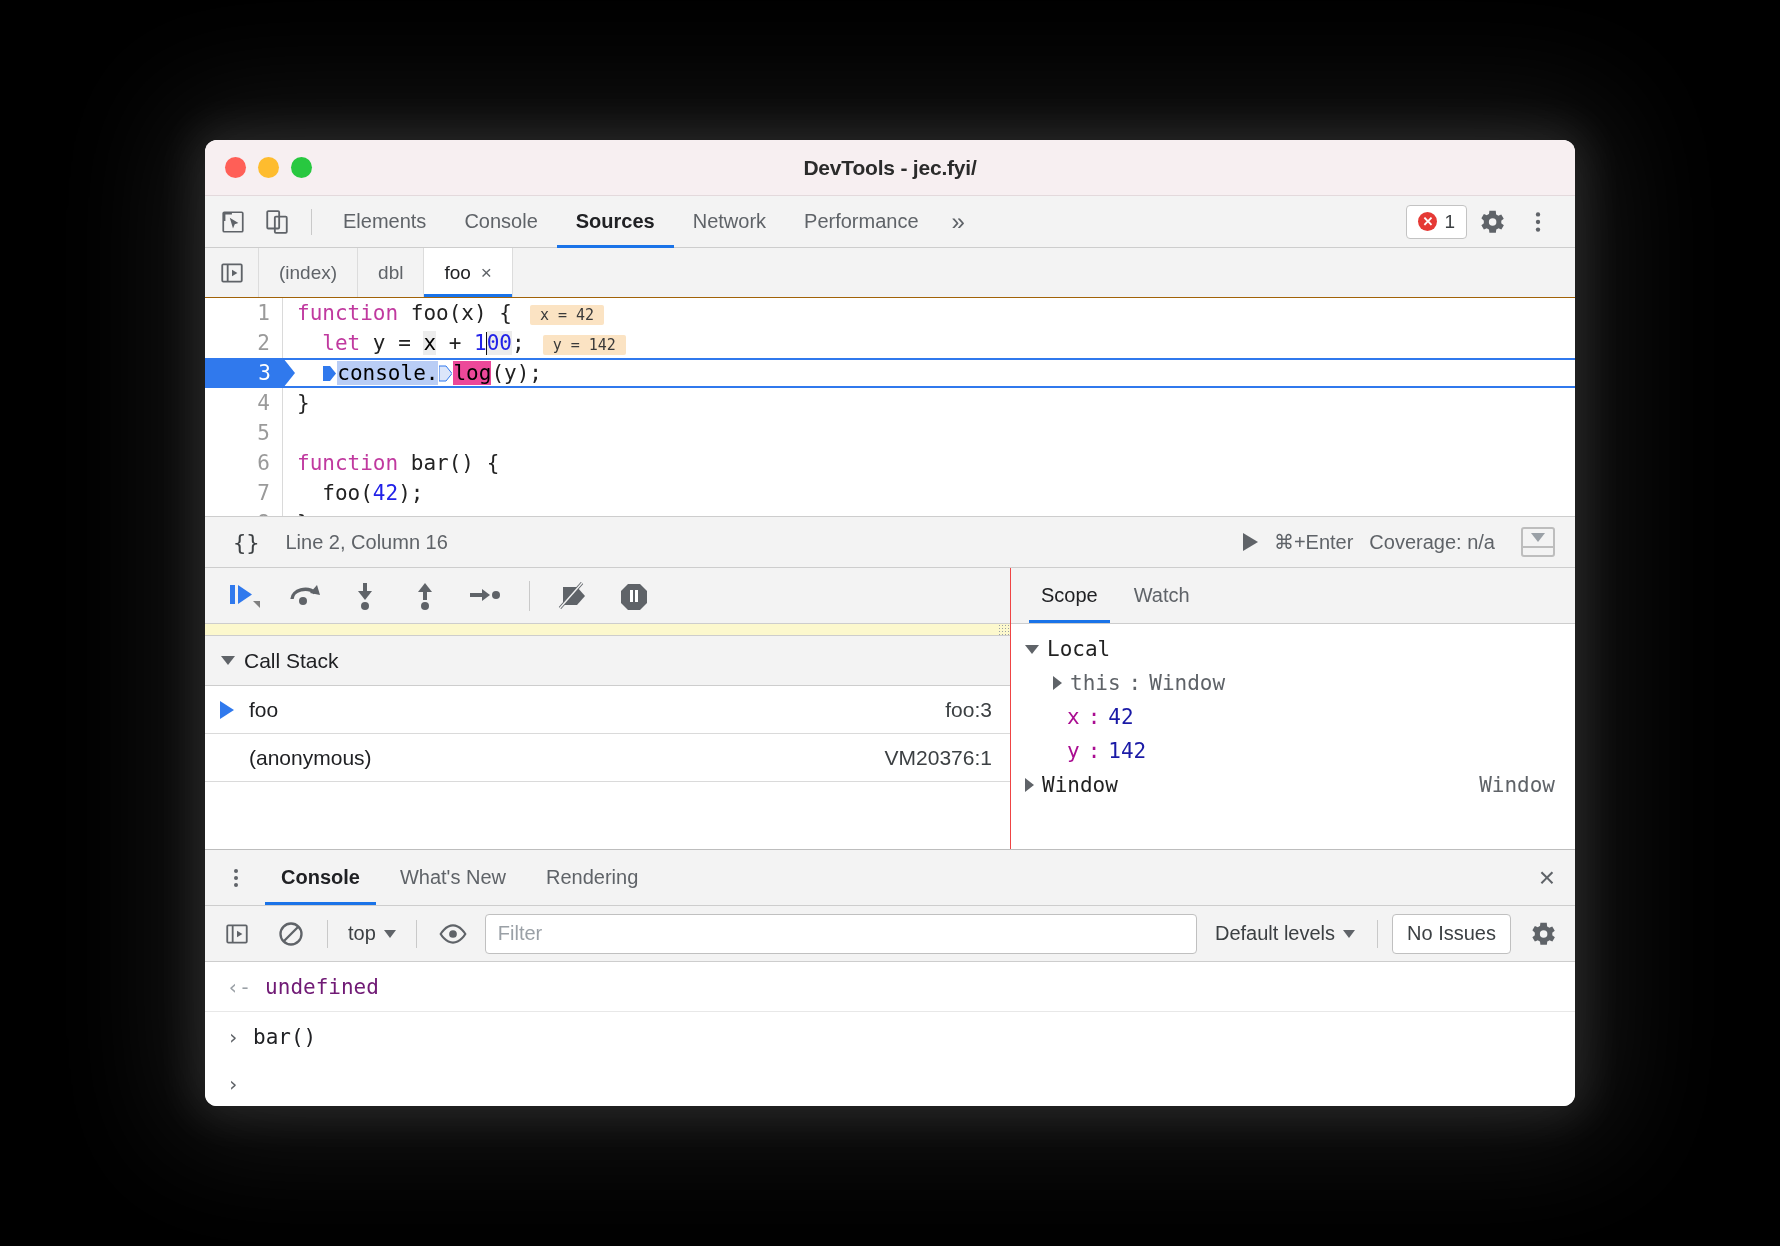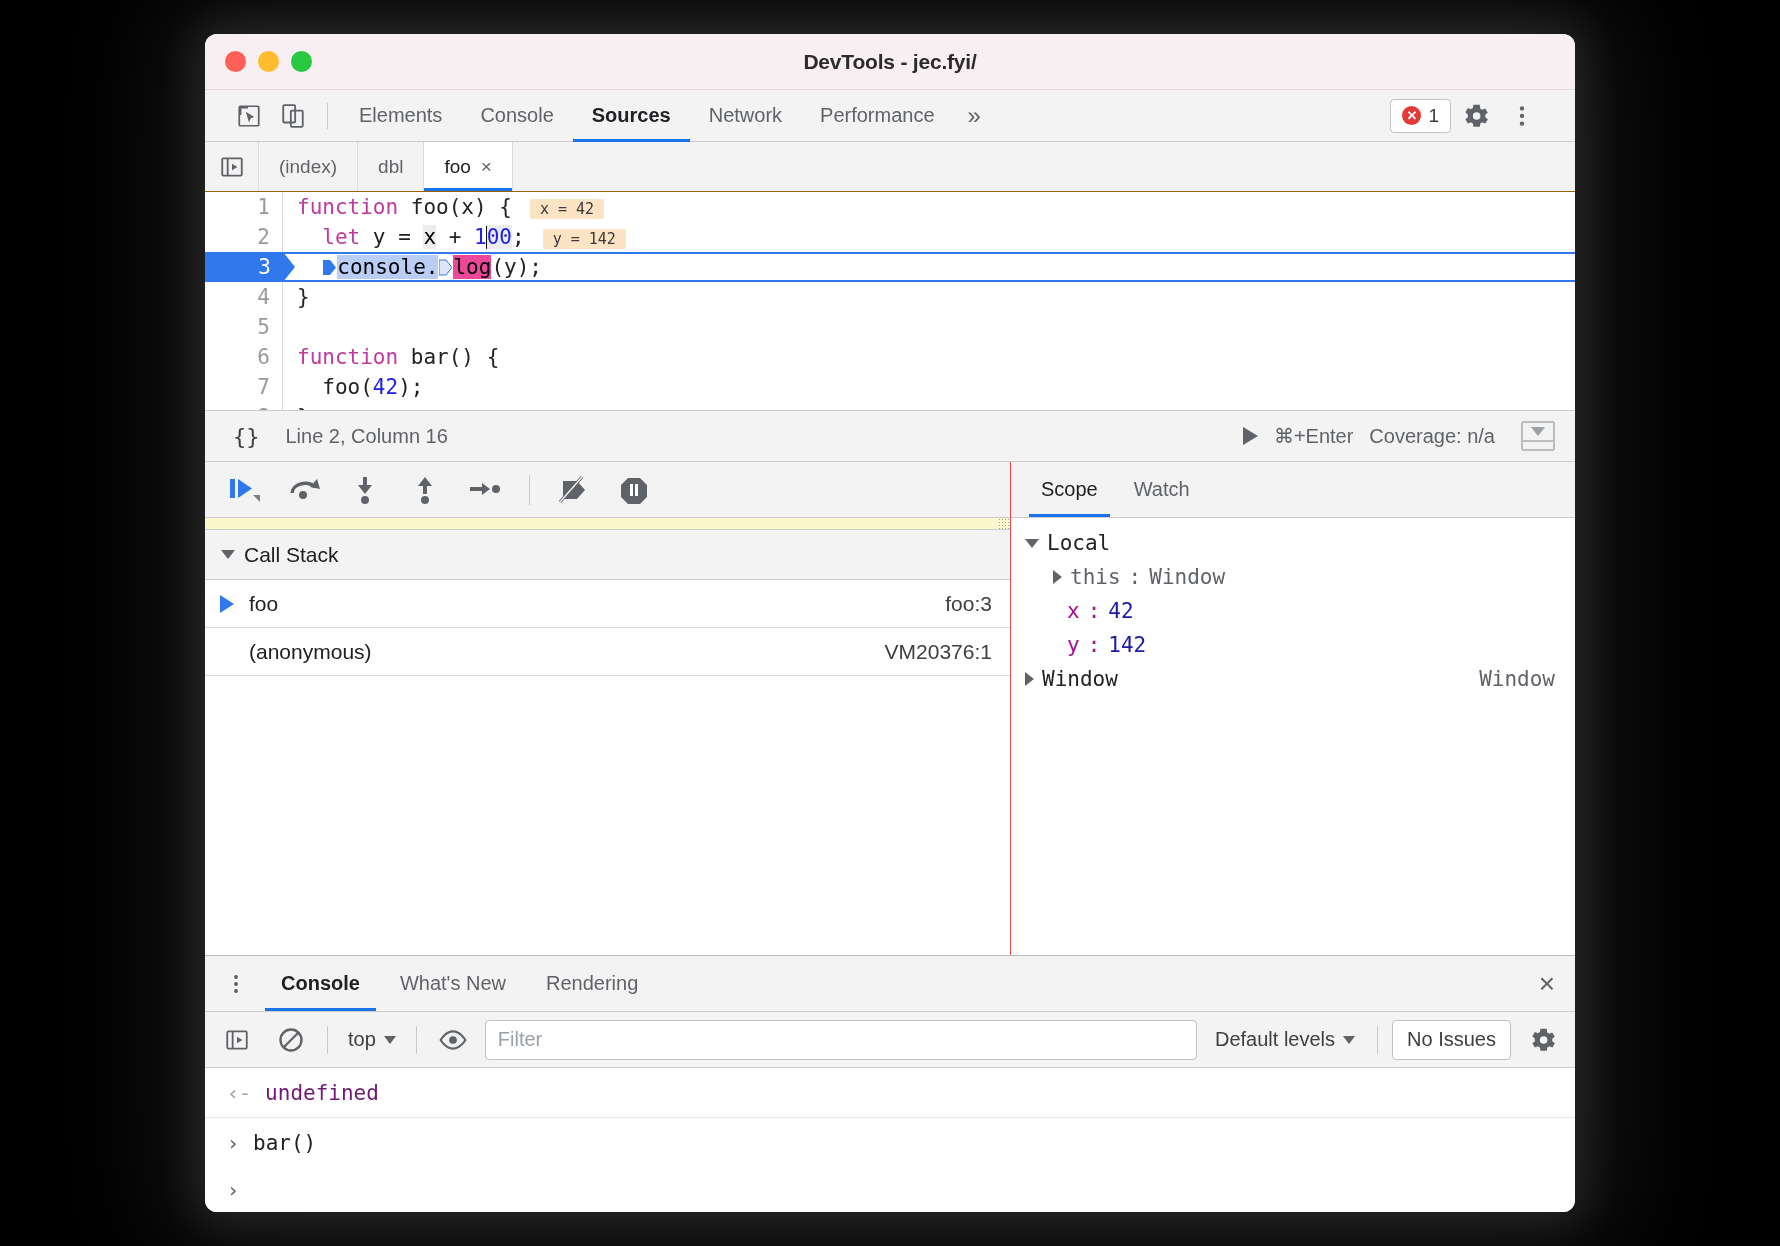--- a/index.html
+++ b/index.html
@@ -7,21 +7,21 @@
     width: 1780px; height: 1246px;
     background: #000;
     font-family: "Liberation Sans", sans-serif;
     overflow: hidden;
   }
   body { display: flex; align-items: center; justify-content: center; }
 
   
   .window {
     position: relative;
-    width: 1370px; height: 1178px;
+    width: 1370px; height: 966px;
     background: #fff;
     border-radius: 12px;
     overflow: hidden;
     box-shadow: 0 0 42px 14px rgba(255,255,255,0.09),
                 0 0 120px 40px rgba(120,120,120,0.18);
     display: flex; flex-direction: column;
   }
 
   
   .titlebar {
@@ -40,21 +40,21 @@
     position: absolute; left: 0; right: 0; text-align: center;
     font-size: 21px; font-weight: bold; color: #2b2b2b;
     letter-spacing: -0.2px;
   }
 
   
   .tabbar {
     height: 52px; flex: 0 0 52px;
     background: #f3f3f3;
     border-bottom: 1px solid #cdcdcd;
-    display: flex; align-items: center; padding: 0 22px;
+    display: flex; align-items: center; padding: 0 6px;
   }
   .tb-icon {
     width: 44px; height: 40px;
     display: flex; align-items: center; justify-content: center;
     color: #5f6368; cursor: pointer;
   }
   .tb-sep { width: 1px; height: 26px; background: #c9c9c9; margin: 0 12px; }
   .ptab {
     height: 52px; padding: 0 19px;
     display: flex; align-items: center;

